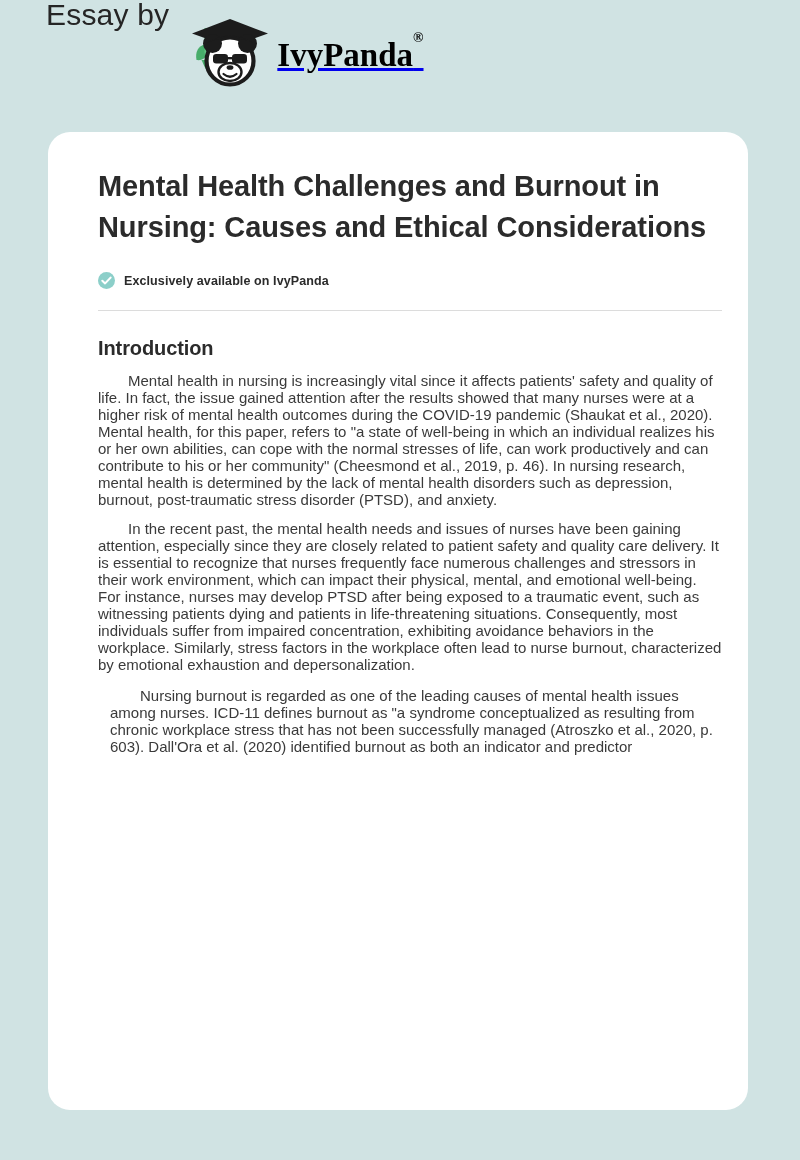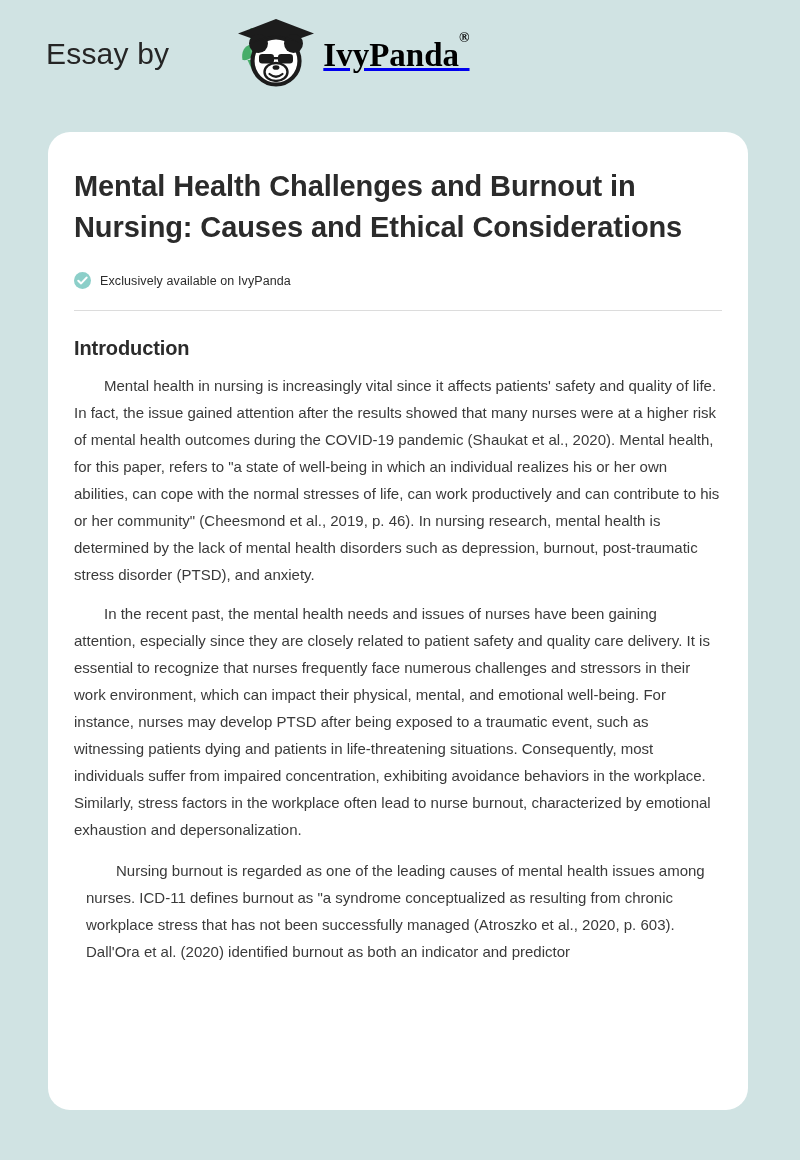--- a/index.html
+++ b/index.html
@@ -12,25 +12,23 @@
     height: 1160px;
     background: #d0e3e3;
     font-family: "Liberation Sans", sans-serif;
     -webkit-font-smoothing: antialiased;
     overflow: hidden;
   }
 
   
   .brand-header {
     display: flex;
-    align-items: center;
     height: 107px;
     padding-left: 46px;
     box-sizing: border-box;
-    gap: 46px;
   }
   .brand-essay-by {
     font-size: 30px;
     font-weight: 400;
     color: #252525;
     letter-spacing: 0.2px;
     line-height: 1;
     white-space: nowrap;
   }
   .brand-logo-group {
@@ -68,20 +66,21 @@
   .paper-card {
     position: absolute;
     left: 48px;
     top: 132px;
     width: 700px;
     height: 978px;
     background: #ffffff;
     border-radius: 22px;
     overflow: hidden;
     box-sizing: border-box;
+    padding-left: 24px;
   }
   .paper-inner {
     padding: 34px 26px 0 26px;
   }
 
   .doc-title {
     font-size: 29px;
     line-height: 41px;
     font-weight: 700;
     color: #2b2b2b;
@@ -100,21 +99,21 @@
     border-radius: 50%;
     background: #8ccfc9;
     display: flex;
     align-items: center;
     justify-content: center;
     flex: 0 0 auto;
   }
   .badge-check svg { display: block; }
   .badge-text {
     font-size: 12.5px;
-    font-weight: 400;
+    font-weight: 700;
     color: #2b2b2b;
     margin-left: 9px;
     letter-spacing: 0.1px;
   }
 
   .divider {
     height: 1px;
     background: #dcdcdc;
     margin: 21px 0 0 0;
     border: 0;
@@ -123,21 +122,21 @@
   .section-heading {
     font-size: 20px;
     font-weight: 700;
     color: #2b2b2b;
     margin: 26px 0 0 0;
     letter-spacing: -0.1px;
   }
 
   .body-paragraph {
     font-size: 15px;
-    line-height: 27px;
+    line-height: 17px;
     color: #3a3a3a;
     margin: 12px 0 0 0;
     text-indent: 30px;
     text-align: left;
   }
   .body-paragraph.tight { margin-top: 14px; margin-left: 12px; }
 
   .section-block + .section-block { margin-top: 2px; }
 </style>
 </head>

